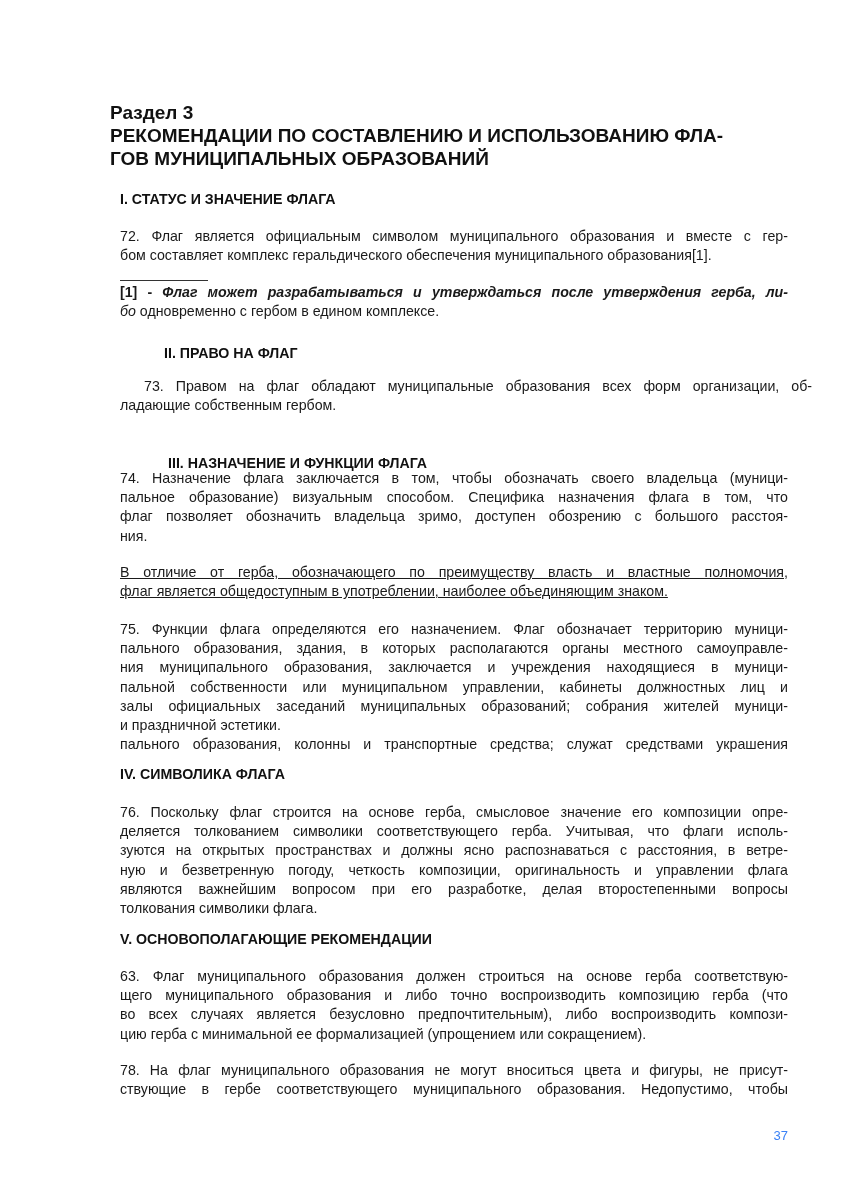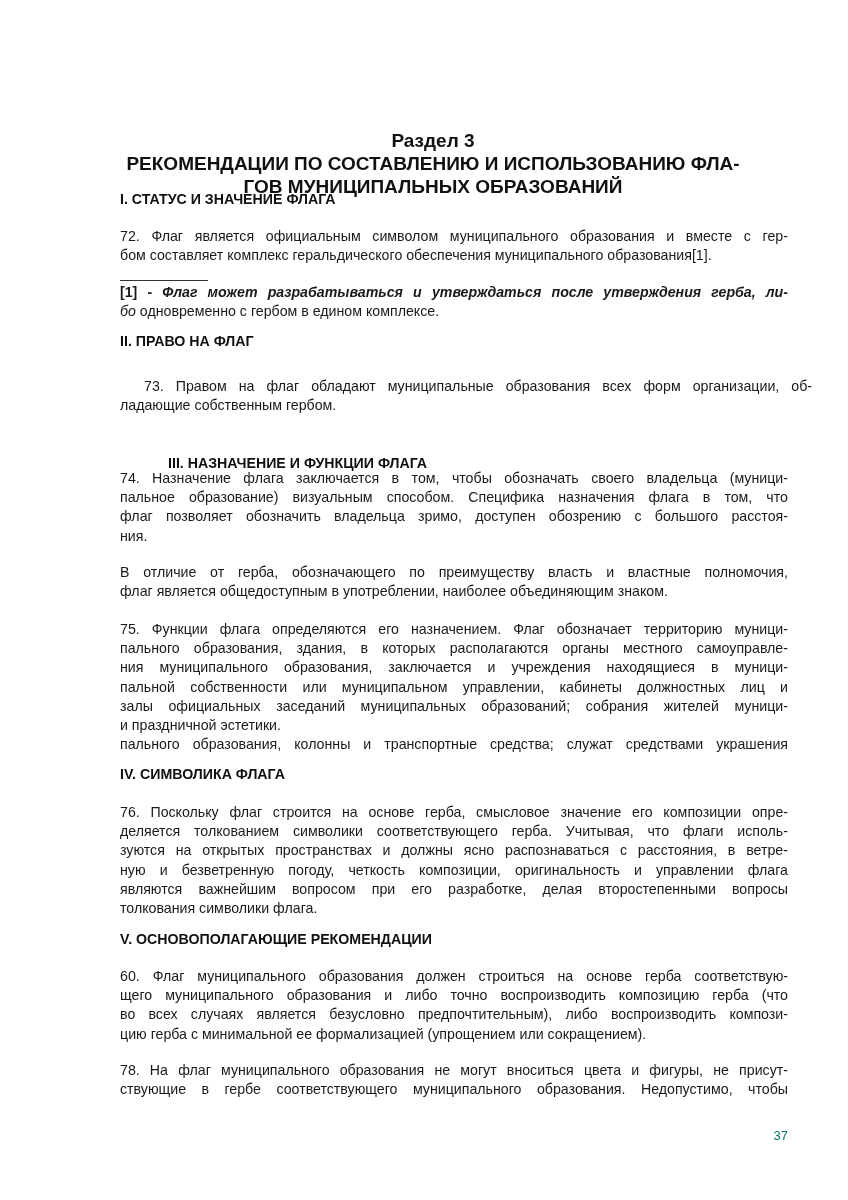--- a/index.html
+++ b/index.html
@@ -15,29 +15,28 @@
       font-family: "Liberation Sans", sans-serif;
       color: #111111;
     }
     .page {
       position: absolute;
       left: 0; top: 0;
       width: 848px; height: 1200px;
     }
     .title-block {
       position: absolute;
-      left: 94px;
+      left: 110px;
       top: 101px;
       width: 678px;
-      text-align: center;
+      text-align: left;
       font-weight: bold;
       font-size: 19px;
       line-height: 23px;
       color: #111;
-      margin-top: 28px;
     }
     .title-block .t1 { display: block; }
     .title-block .t2 { display: block; }
     .title-block .t3 { display: block; }
     .block {
       position: absolute;
       left: 120px;
       width: 668px;
     }
     .heading {
@@ -70,21 +69,21 @@
       background: #333;
     }
     .footnote .it { font-style: italic; }
     .pagenum {
       position: absolute;
       left: 760px;
       top: 1128px;
       width: 28px;
       text-align: right;
       font-size: 13px;
-      color: #0f766e;
+      color: #3b82f6;
     }
   </style>
 </head>
 <body>
 
 <div class="page">
 
   <div class="title-block">
     <span class="t1">Раздел 3</span>
     <span class="t2">РЕКОМЕНДАЦИИ ПО СОСТАВЛЕНИЮ И ИСПОЛЬЗОВАНИЮ ФЛА-</span>
@@ -98,37 +97,37 @@
     <span class="line last">бом составляет комплекс геральдического обеспечения муниципального образования[1].</span>
   </div>
 
   <div class="fn-rule"></div>
 
   <div class="block para footnote" style="top:283px;">
     <span class="line" style="width: 668px; word-spacing: 0.0015625px; font-weight: bold;"><span>[1] - </span><span class="it">Флаг может разрабатываться и утверждаться после утверждения герба, ли-</span></span>
     <span class="line last"><span class="it">бо</span><span> одновременно с гербом в едином комплексе.</span></span>
   </div>
 
-  <div class="block heading" style="top:332px;">II. ПРАВО НА ФЛАГ</div>
+  <div class="block heading" style="top:344px;margin-left:44px;">II. ПРАВО НА ФЛАГ</div>
 
   <div class="block para" style="top:377px;">
     <span class="line" style="width: 668px; margin-left: 24px;">73. Правом на флаг обладают муниципальные образования всех форм организации, об-</span>
     <span class="line last">ладающие собственным гербом.</span>
   </div>
 
   <div class="block heading" style="top:454px;margin-left:48px;">III. НАЗНАЧЕНИЕ И ФУНКЦИИ ФЛАГА</div>
 
   <div class="block para" style="top:469px;">
     <span class="line" style="width: 668px;">74. Назначение флага заключается в том, чтобы обозначать своего владельца (муници-</span>
     <span class="line" style="width: 668px;">пальное образование) визуальным способом. Специфика назначения флага в том, что</span>
     <span class="line" style="width: 668px;">флаг позволяет обозначить владельца зримо, доступен обозрению с большого расстоя-</span>
     <span class="line last">ния.</span>
   </div>
 
-  <div class="block para" style="top:563px;">
+  <div class="block para" style="top:563px;text-decoration:underline;">
     <span class="line" style="width: 668px;">В отличие от герба, обозначающего по преимуществу власть и властные полномочия,</span>
     <span class="line last">флаг является общедоступным в употреблении, наиболее объединяющим знаком.</span>
   </div>
 
   <div class="block para" style="top:620px;">
     <span class="line" style="width: 668px;">75. Функции флага определяются его назначением. Флаг обозначает территорию муници-</span>
     <span class="line" style="width: 668px;">пального образования, здания, в которых располагаются органы местного самоуправле-</span>
     <span class="line" style="width: 668px;">ния муниципального образования, заключается и учреждения находящиеся в муници-</span>
     <span class="line" style="width: 668px;">пальной собственности или муниципальном управлении, кабинеты должностных лиц и</span>
     <span class="line" style="width: 668px;">залы официальных заседаний муниципальных образований; собрания жителей муници-</span>
@@ -143,21 +142,21 @@
     <span class="line" style="width: 668px;">деляется толкованием символики соответствующего герба. Учитывая, что флаги исполь-</span>
     <span class="line" style="width: 668px;">зуются на открытых пространствах и должны ясно распознаваться с расстояния, в ветре-</span>
     <span class="line" style="width: 668px;">ную и безветренную погоду, четкость композиции, оригинальность и управлении флага</span>
     <span class="line" style="width: 668px;">являются важнейшим вопросом при его разработке, делая второстепенными вопросы</span>
     <span class="line last">толкования символики флага.</span>
   </div>
 
   <div class="block heading" style="top:930px;">V. ОСНОВОПОЛАГАЮЩИЕ РЕКОМЕНДАЦИИ</div>
 
   <div class="block para" style="top:967px;">
-    <span class="line" style="width: 668px;">60. Флаг муниципального образования должен строиться на основе герба соответствую-</span>
+    <span class="line" style="width: 668px;">63. Флаг муниципального образования должен строиться на основе герба соответствую-</span>
     <span class="line" style="width: 668px;">щего муниципального образования и либо точно воспроизводить композицию герба (что</span>
     <span class="line" style="width: 668px;">во всех случаях является безусловно предпочтительным), либо воспроизводить компози-</span>
     <span class="line last">цию герба с минимальной ее формализацией (упрощением или сокращением).</span>
   </div>
 
   <div class="block para" style="top:1061px;">
     <span class="line" style="width: 668px;">78. На флаг муниципального образования не могут вноситься цвета и фигуры, не присут-</span>
     <span class="line" style="width: 668px;">ствующие в гербе соответствующего муниципального образования. Недопустимо, чтобы</span>
   </div>
 

